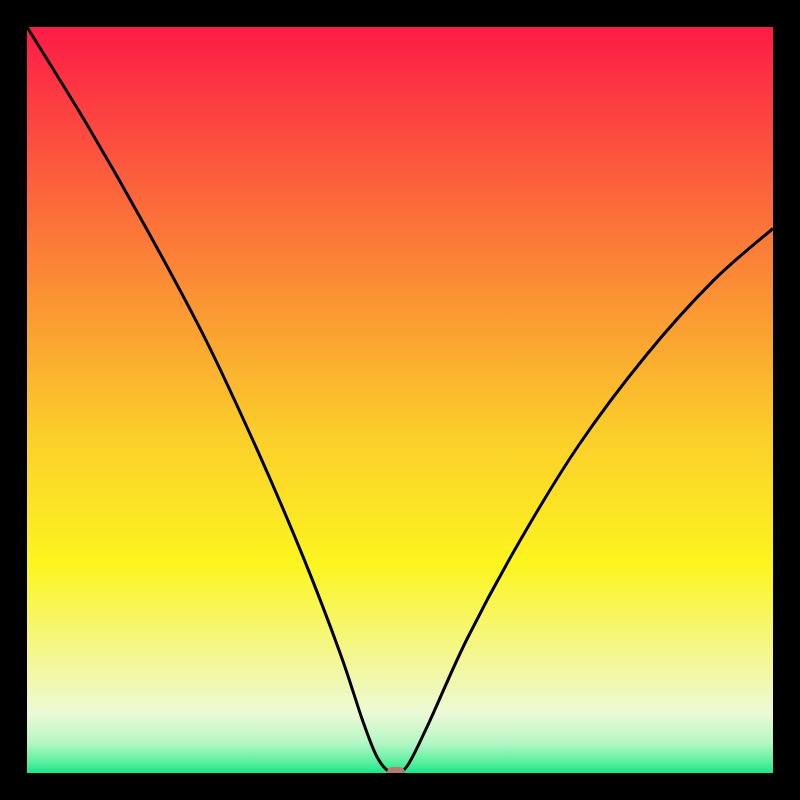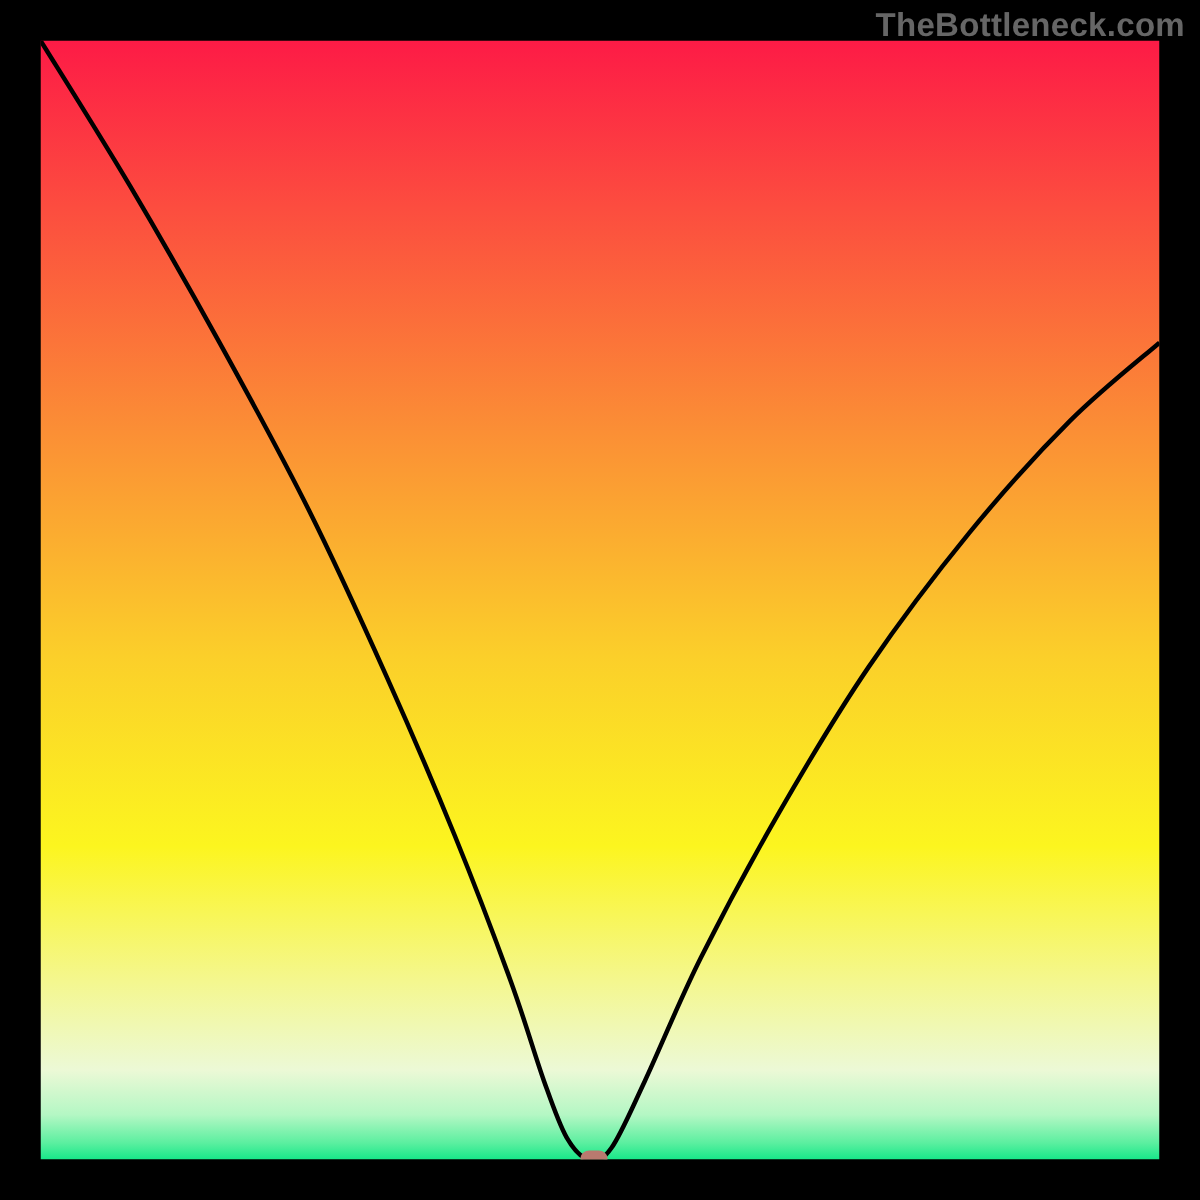--- a/index.html
+++ b/index.html
@@ -54,21 +54,20 @@
     height: 12px;
     border-radius: 6px / 5px;
     transform: translate(-50%, -50%);
     z-index: 3;
   }
 </style>
 </head>
 <body>
 
 <div class="frame">
-  <div class="watermark">TheBottleneck.com</div>
 
   <div class="plot-area">
     <div class="gradient" id="grad" style="background: linear-gradient(rgb(253, 27, 70) 0%, rgb(252, 77, 63) 15%, rgb(251, 143, 53) 35%, rgb(251, 207, 42) 55%, rgb(252, 245, 31) 72%, rgb(244, 247, 142) 84%, rgb(236, 249, 214) 92%, rgb(180, 247, 196) 96%, rgb(92, 239, 160) 98.5%, rgb(23, 231, 137) 100%);"></div>
 
     <svg class="curve-layer" viewBox="0 0 746 746" preserveAspectRatio="none">
       <path id="curve-path" d="M 0 0 C 9.946666666666667 16.163333333333338 39.78666666666666 63.410000000000025 59.68 96.98000000000002 C 79.57333333333334 130.55 99.46666666666667 165.3633333333333 119.36 201.41999999999996 C 139.25333333333333 237.47666666666663 160.39 276.02000000000004 179.04 313.32000000000005 C 197.69 350.62000000000006 215.09666666666666 389.16333333333336 231.26 425.22 C 247.42333333333332 461.2766666666667 262.3433333333333 496.0900000000001 276.02 529.6600000000001 C 289.69666666666666 563.23 303.37333333333333 599.2866666666666 313.32 626.64 C 323.26666666666665 653.9933333333333 329.48333333333335 676.3733333333333 335.7 693.78 C 341.91666666666663 711.1866666666666 345.64666666666665 722.3766666666667 350.62 731.08 C 355.59333333333336 739.7833333333334 360.5666666666667 744.7566666666667 365.54 746 C 370.5133333333333 747.2433333333333 374.24333333333334 747.2433333333333 380.46 738.54 C 386.6766666666666 729.8366666666666 392.8933333333334 714.9166666666666 402.84000000000003 693.78 C 412.7866666666667 672.6433333333333 425.21999999999997 641.5600000000001 440.14 611.72 C 455.06 581.88 473.71000000000004 547.0666666666667 492.36 514.74 C 511.01 482.41333333333336 530.9033333333333 448.84333333333336 552.04 417.76 C 573.1766666666666 386.6766666666666 596.8 355.5933333333333 619.18 328.23999999999995 C 641.56 300.8866666666666 665.1833333333334 274.77666666666664 686.32 253.64 C 707.4566666666667 232.50333333333333 736.0533333333333 210.1233333333333 746 201.41999999999996" fill="none" stroke-width="3" stroke="#000000"></path>
     </svg>
 
     <div class="marker" id="marker" style="left: 369.27px; top: 746px; background: rgb(185, 122, 111);"></div>
   </div>

